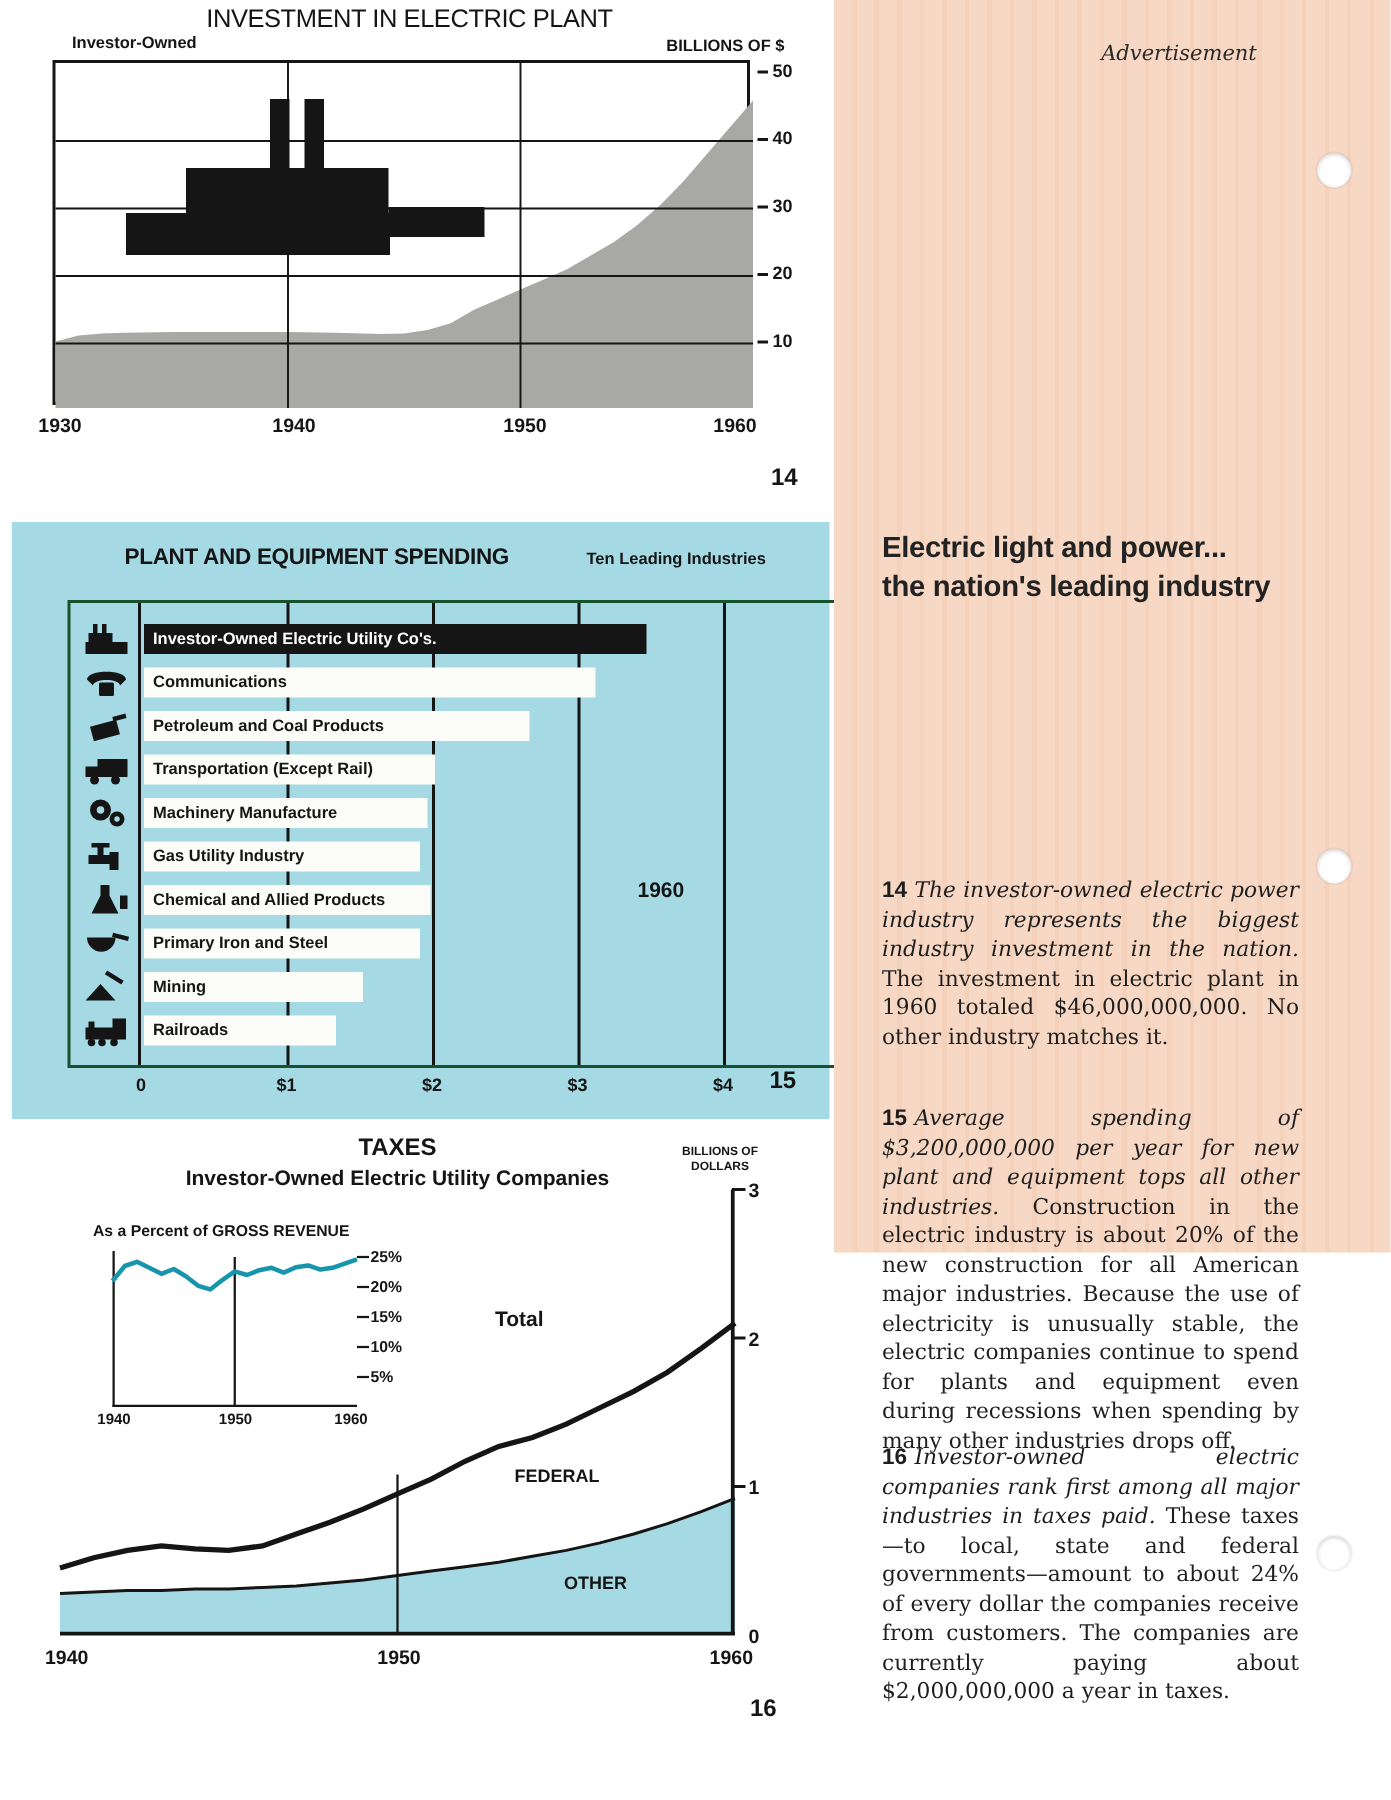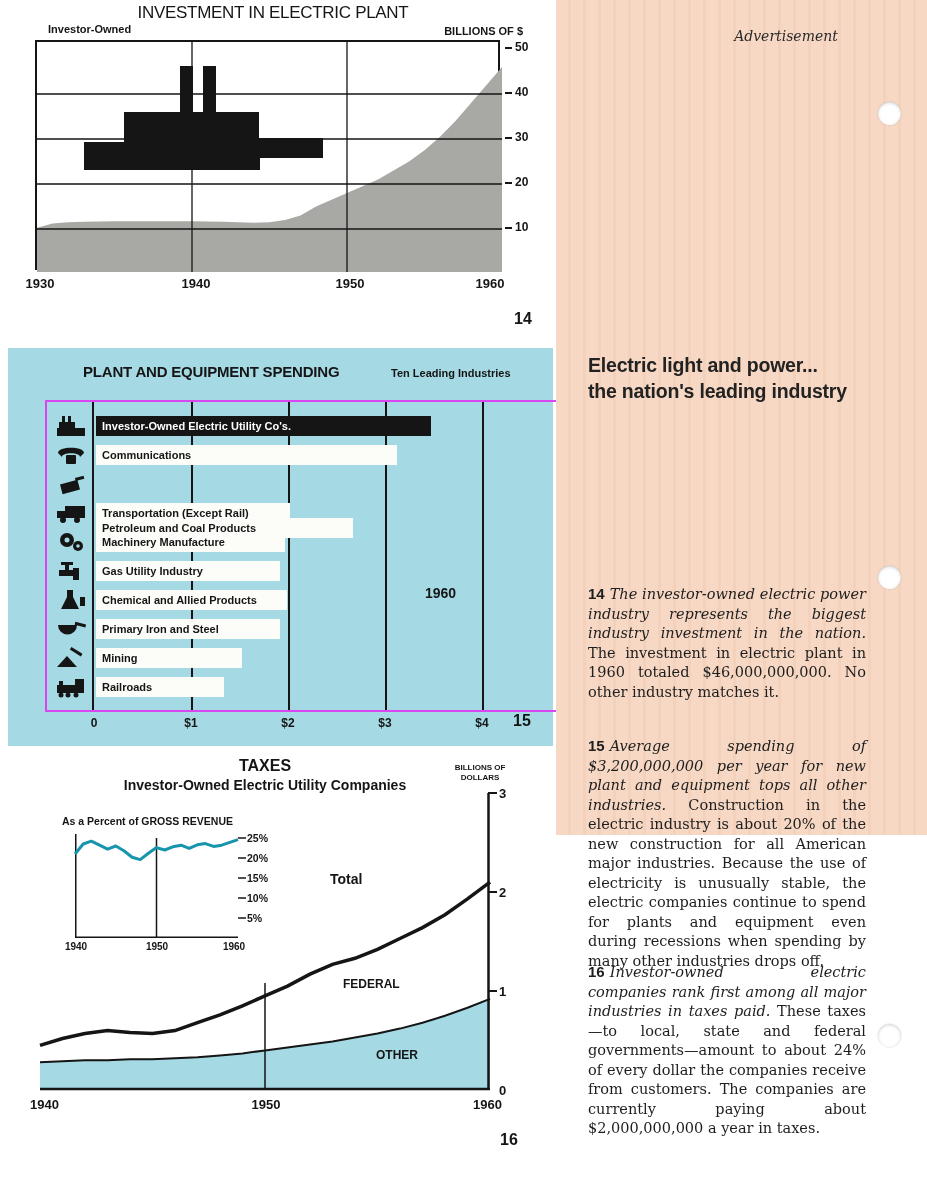--- a/index.html
+++ b/index.html
@@ -17,21 +17,21 @@
   .ytick { position:absolute; left:497px; width:34px; font-size:12px; font-weight:bold; }
   .ytick::before { content:""; display:inline-block; width:7px; height:2px; background:#151515; vertical-align:middle; margin-right:3px; }
   .xtick14 { position:absolute; top:276px; width:44px; text-align:center; font-size:13px; font-weight:bold; }
   .fignum { font-size:16px; font-weight:bold; }
 
   
   .fig15 { position:absolute; left:8px; top:348px; width:545px; height:398px; background:#a5dae4; }
   .f15-title { position:absolute; left:75px; top:15px; font-size:15px; font-weight:bold; letter-spacing:-0.2px; }
   .f15-sub { position:absolute; left:383px; top:19px; font-size:11px; font-weight:bold;text-align:right; }
   .f15-axis { position:absolute; left:0; top:36px; width:545px; text-align:center; font-size:10px; font-weight:bold; }
-  .f15-box { position:absolute; left:37px; top:52px; width:526px; height:312px; border:2px solid #d946ef; }
+  .f15-box { position:absolute; left:37px; top:52px; width:526px; height:312px; border:2px solid #14532d; }
   .icon-col { position:absolute; left:0; top:0; bottom:0; width:47px; border-right:2px solid #151515; }
   .icon-cell { position:absolute; left:6px; width:36px; height:24px; }
   .icon-cell svg { width:100%; height:100%; }
   .vgrid { position:absolute; top:0; bottom:0; width:2px; background:#151515; z-index:1; }
   .hbar { position:absolute; left:49px; height:20px; background:#fcfcf8; z-index:2; font-size:11px; font-weight:bold; line-height:20px; white-space:nowrap; padding-left:6px; }
   .hbar.black { background:#151515; color:#fff; }
   .f15-year { position:absolute; left:378px; top:183px; font-size:14px; font-weight:bold; z-index:2; }
   .xtick15 { position:absolute; top:368px; width:40px; text-align:center; font-size:12px; font-weight:bold; }
 
   
@@ -182,21 +182,21 @@
       </div>
     </div>
 
     <div class="vgrid" style="left:144px"></div>
     <div class="vgrid" style="left:241px"></div>
     <div class="vgrid" style="left:338px"></div>
     <div class="vgrid" style="left:435px"></div>
 
     <div class="hbar black" style="top: 14px; width: 335px;"><span>Investor-Owned Electric Utility Co's.</span></div>
     <div class="hbar" style="top: 43px; width: 301px;"><span>Communications</span></div>
-    <div class="hbar" style="top: 72px; width: 257px; margin-top: 44px;"><span>Petroleum and Coal Products</span></div>
+    <div class="hbar" style="top: 72px; width: 257px;"><span>Petroleum and Coal Products</span></div>
     <div class="hbar" style="top: 101px; width: 194px;"><span>Transportation (Except Rail)</span></div>
     <div class="hbar" style="top: 130px; width: 189px;"><span>Machinery Manufacture</span></div>
     <div class="hbar" style="top: 159px; width: 184px;"><span>Gas Utility Industry</span></div>
     <div class="hbar" style="top: 188px; width: 191px;"><span>Chemical and Allied Products</span></div>
     <div class="hbar" style="top: 217px; width: 184px;"><span>Primary Iron and Steel</span></div>
     <div class="hbar" style="top: 246px; width: 146px;"><span>Mining</span></div>
     <div class="hbar" style="top: 275px; width: 128px;"><span>Railroads</span></div>
 
     <div class="f15-year">1960</div>
   </div>

